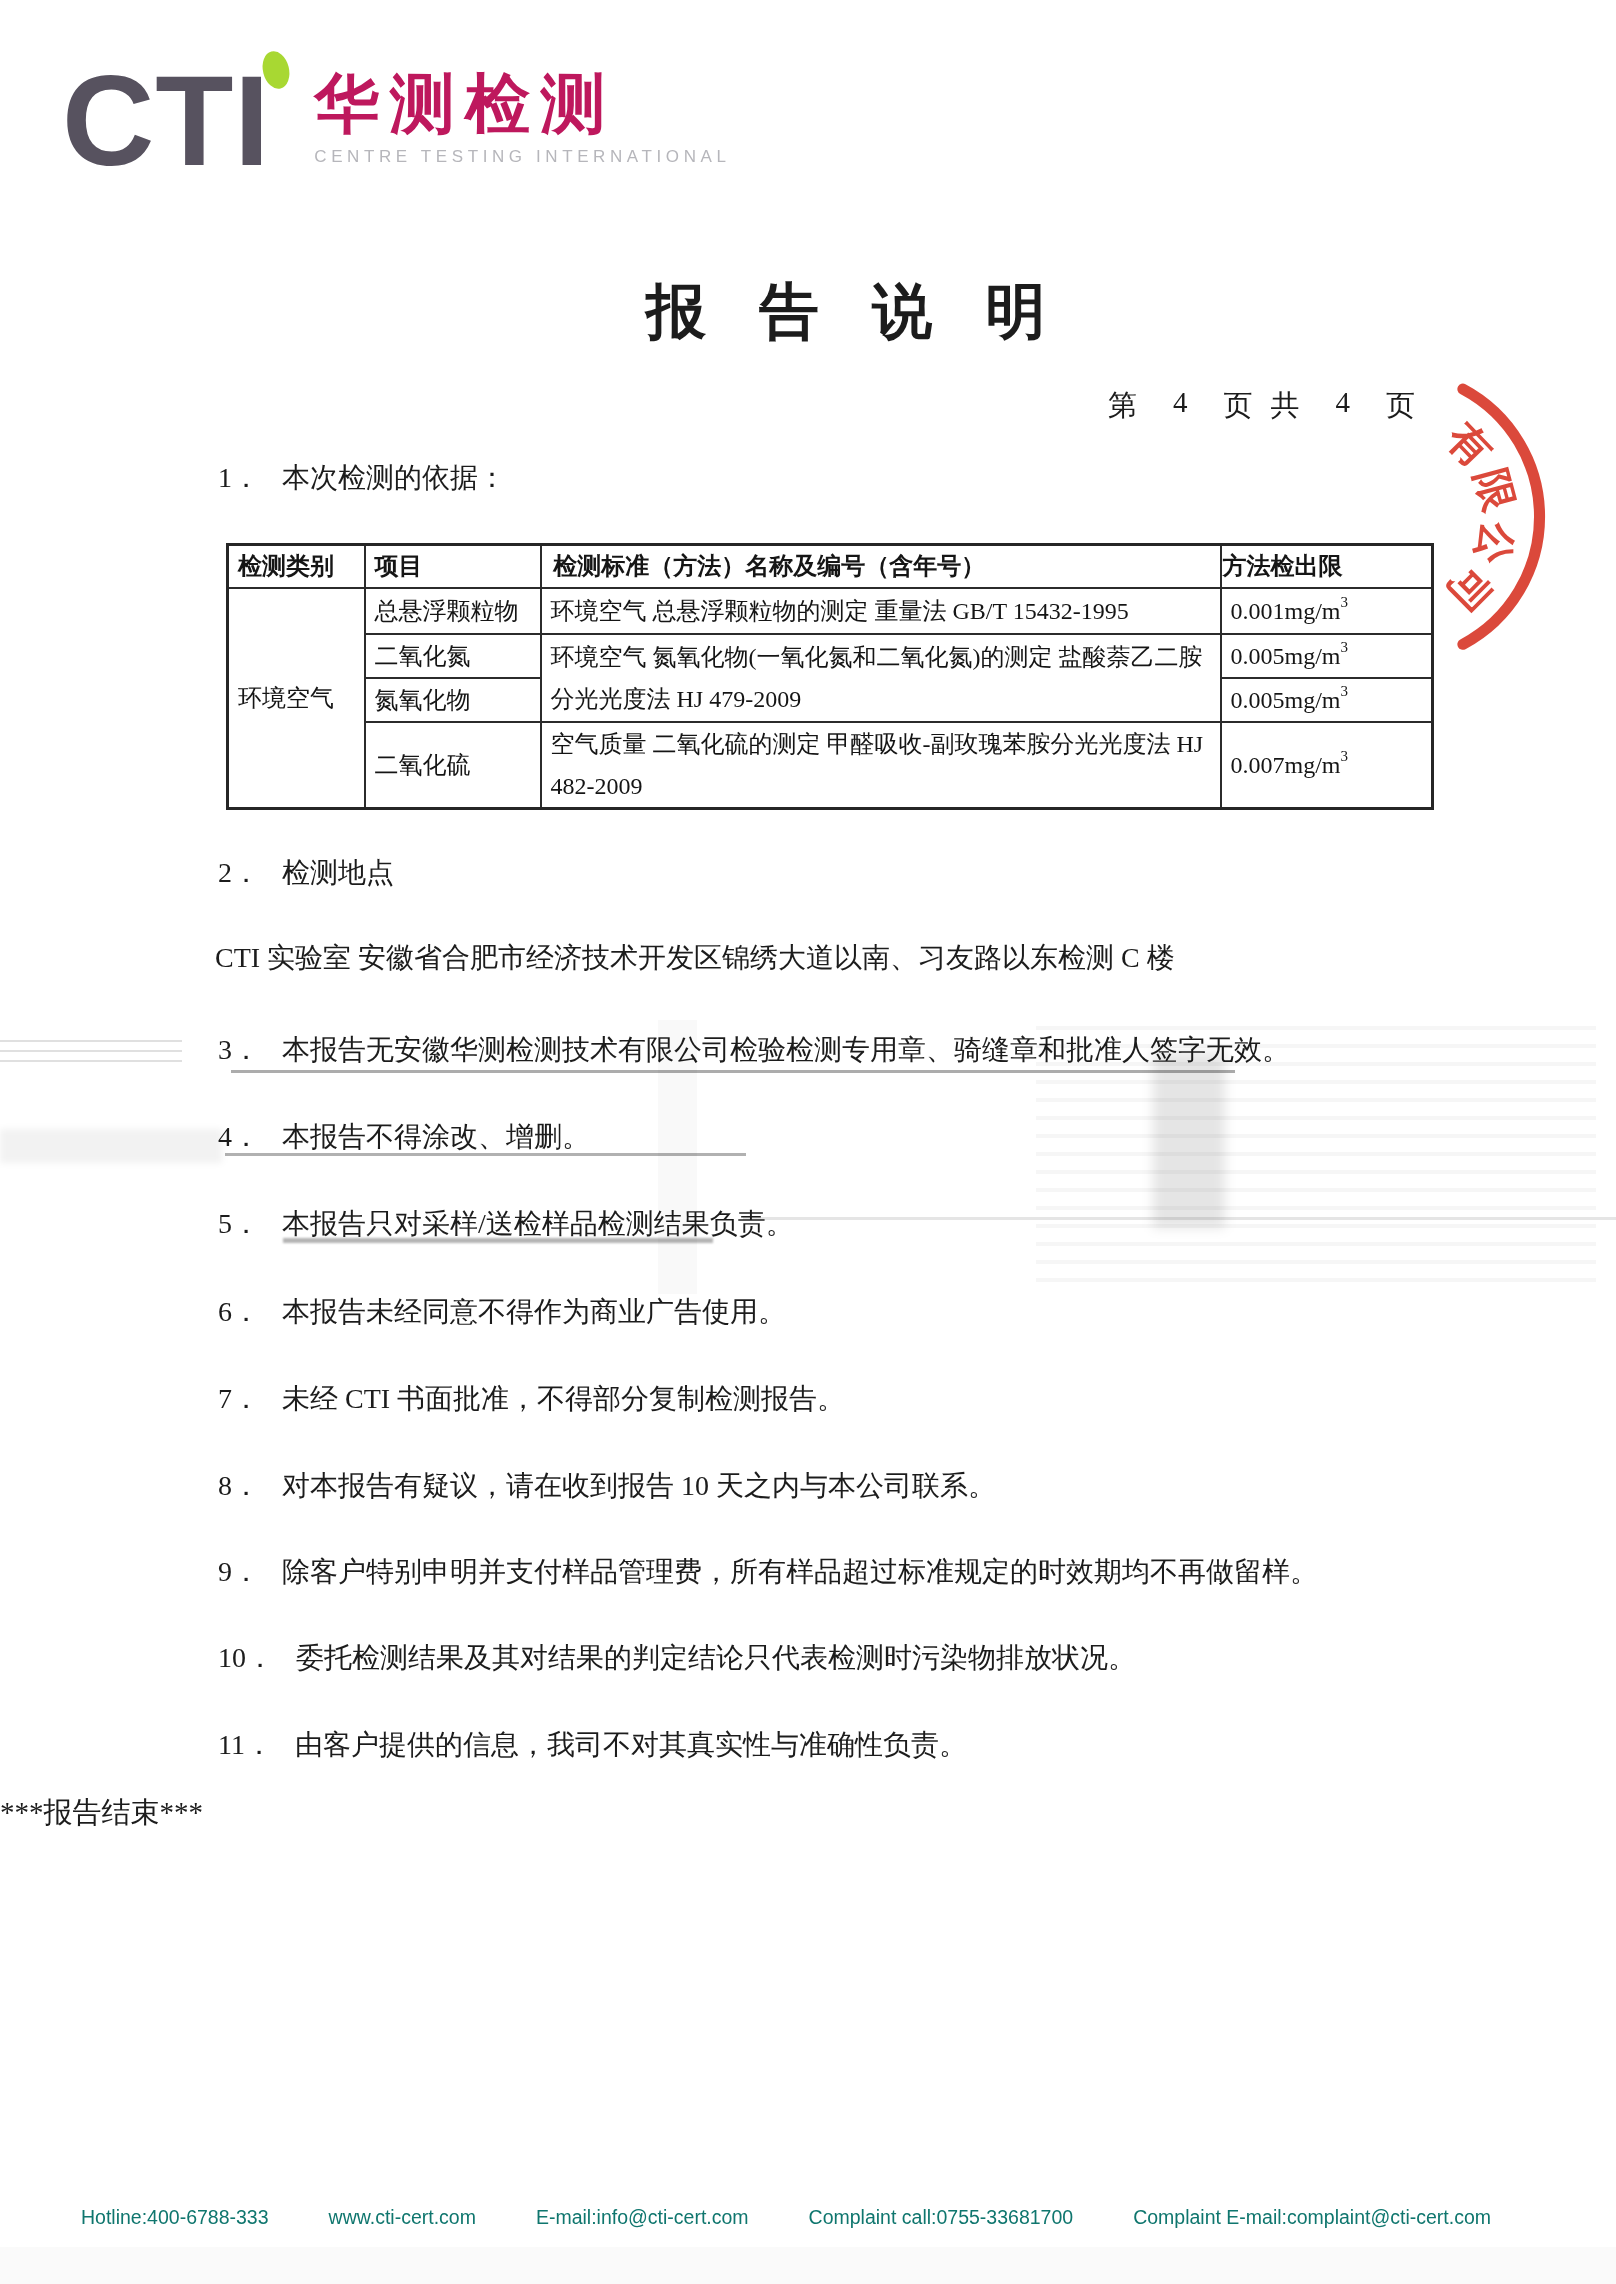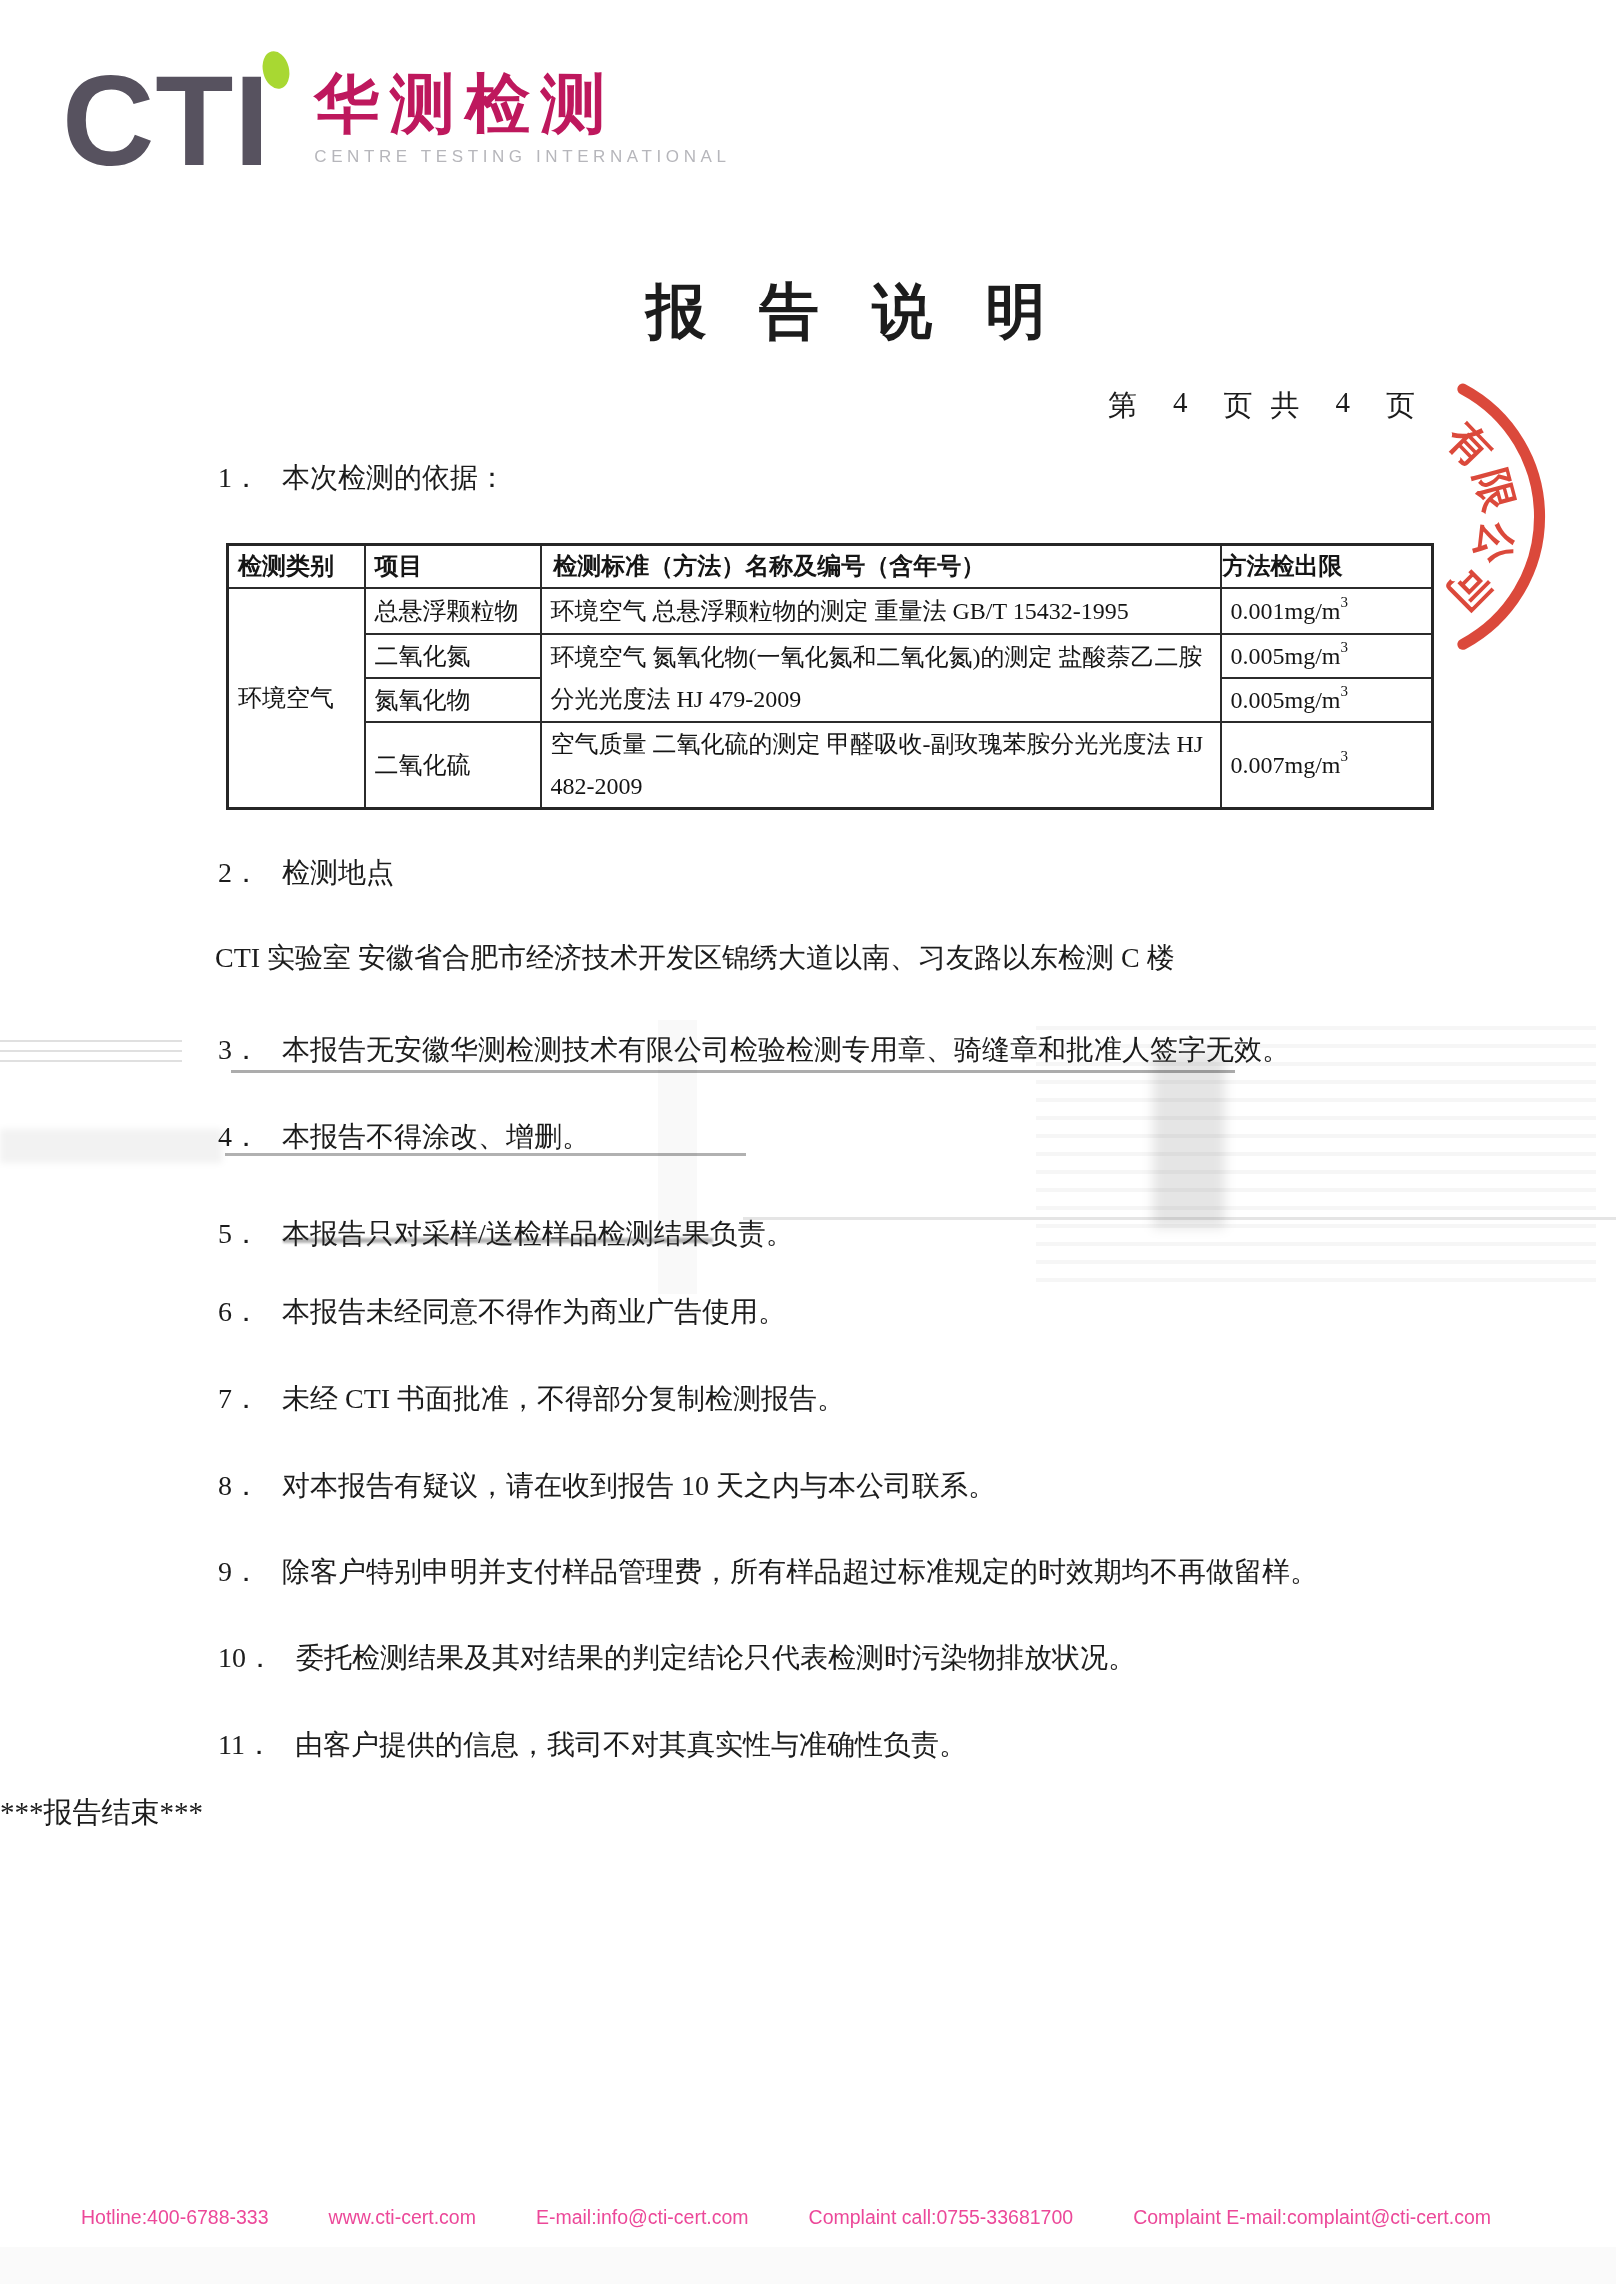--- a/index.html
+++ b/index.html
@@ -62,21 +62,21 @@
   td.cat{text-align:left;padding-left:7.8px;}
   td.std{padding-left:11.7px;line-height:42px;}
   td.lim{padding-left:13px;}
   sup.u3{font-size:15px;position:relative;top:-2.6px;}
 
   
   .end-marker{left:0;top:1793px;width:1316px;text-align:left;font-size:29px;}
   .footer{
     left:81px;top:2206px;width:1499px;display:flex;gap:60px;
     font-family:"Liberation Sans","DejaVu Sans",sans-serif;
-    font-size:19.5px;color:#ec4899;white-space:nowrap;
+    font-size:19.5px;color:#0f766e;white-space:nowrap;
   }
   .bottom-band{left:0;top:2247px;width:1616px;height:37px;background:rgba(0,0,0,0.018);}
 
   
   .stamp{position:absolute;left:1361px;top:352px;opacity:.92;}
   .stamp text{
     font-size:64px;font-weight:bold;text-anchor:middle;
     dominant-baseline:central;font-family:"Liberation Serif","DejaVu Serif",serif;
   }
 
@@ -164,21 +164,21 @@
   <span class="num">2．</span><span>检测地点</span>
 </div>
 <div class="abs body-line" style="left:215px;top:940px;">CTI 实验室 安徽省合肥市经济技术开发区锦绣大道以南、习友路以东检测 C 楼</div>
 
 <div class="abs body-line note" style="top:1032px;">
   <span class="num">3．</span><span>本报告无安徽华测检测技术有限公司检验检测专用章、骑缝章和批准人签字无效。</span>
 </div>
 <div class="abs body-line note" style="top:1119px;">
   <span class="num">4．</span><span>本报告不得涂改、增删。</span>
 </div>
-<div class="abs body-line note" style="top:1206px;margin-top:10px;">
+<div class="abs body-line note" style="top:1206px;">
   <span class="num">5．</span><span>本报告只对采样/送检样品检测结果负责。</span>
 </div>
 <div class="abs body-line note" style="top:1294px;">
   <span class="num">6．</span><span>本报告未经同意不得作为商业广告使用。</span>
 </div>
 <div class="abs body-line note" style="top:1381px;">
   <span class="num">7．</span><span>未经 CTI 书面批准，不得部分复制检测报告。</span>
 </div>
 <div class="abs body-line note" style="top:1468px;">
   <span class="num">8．</span><span>对本报告有疑议，请在收到报告 10 天之内与本公司联系。</span>

